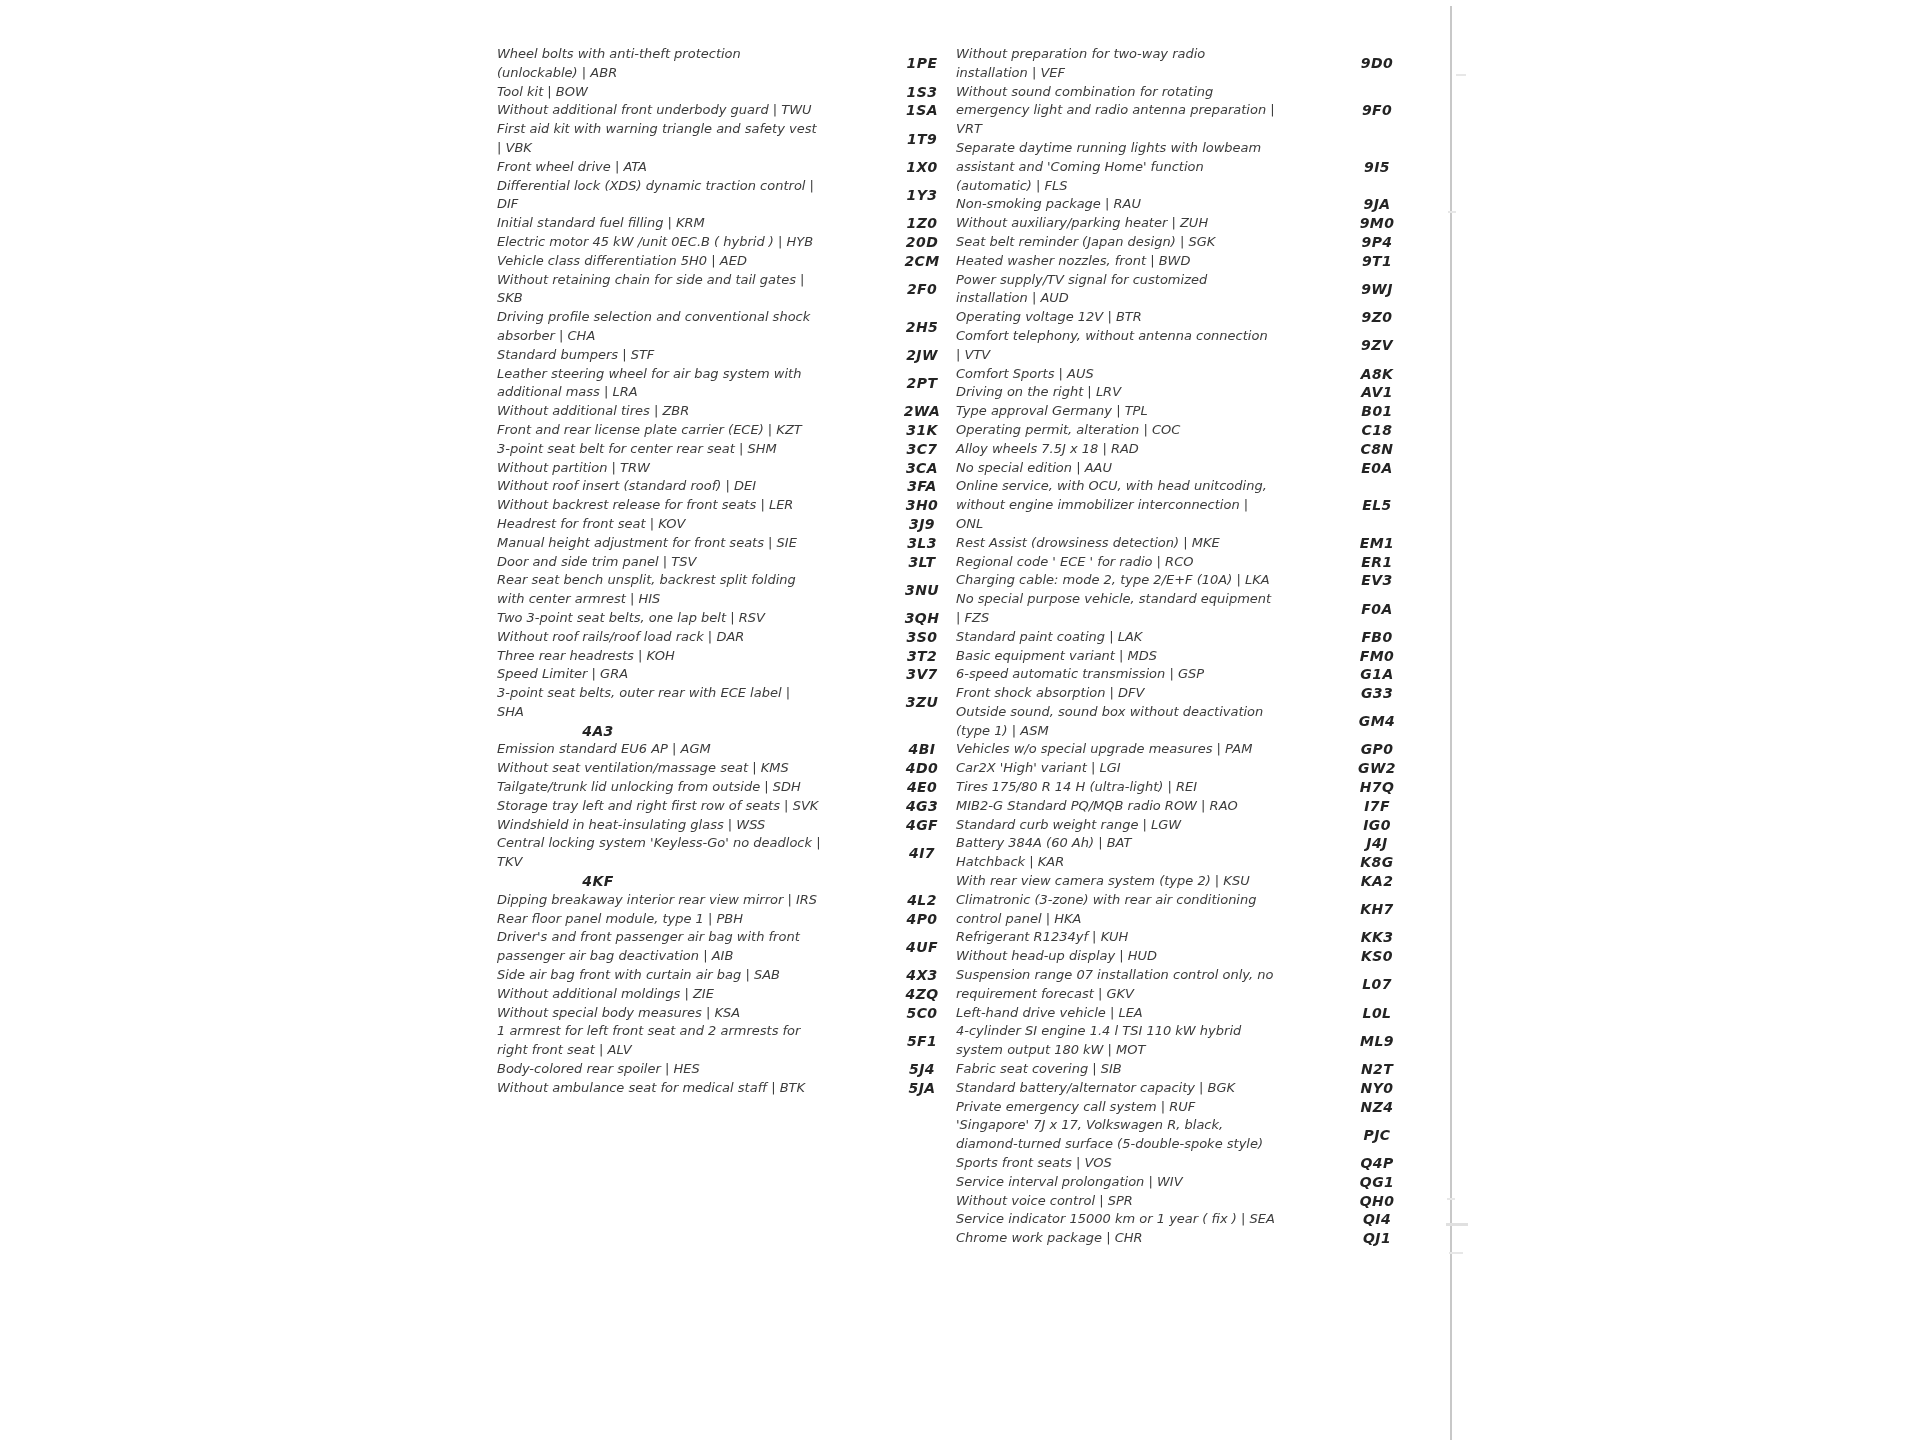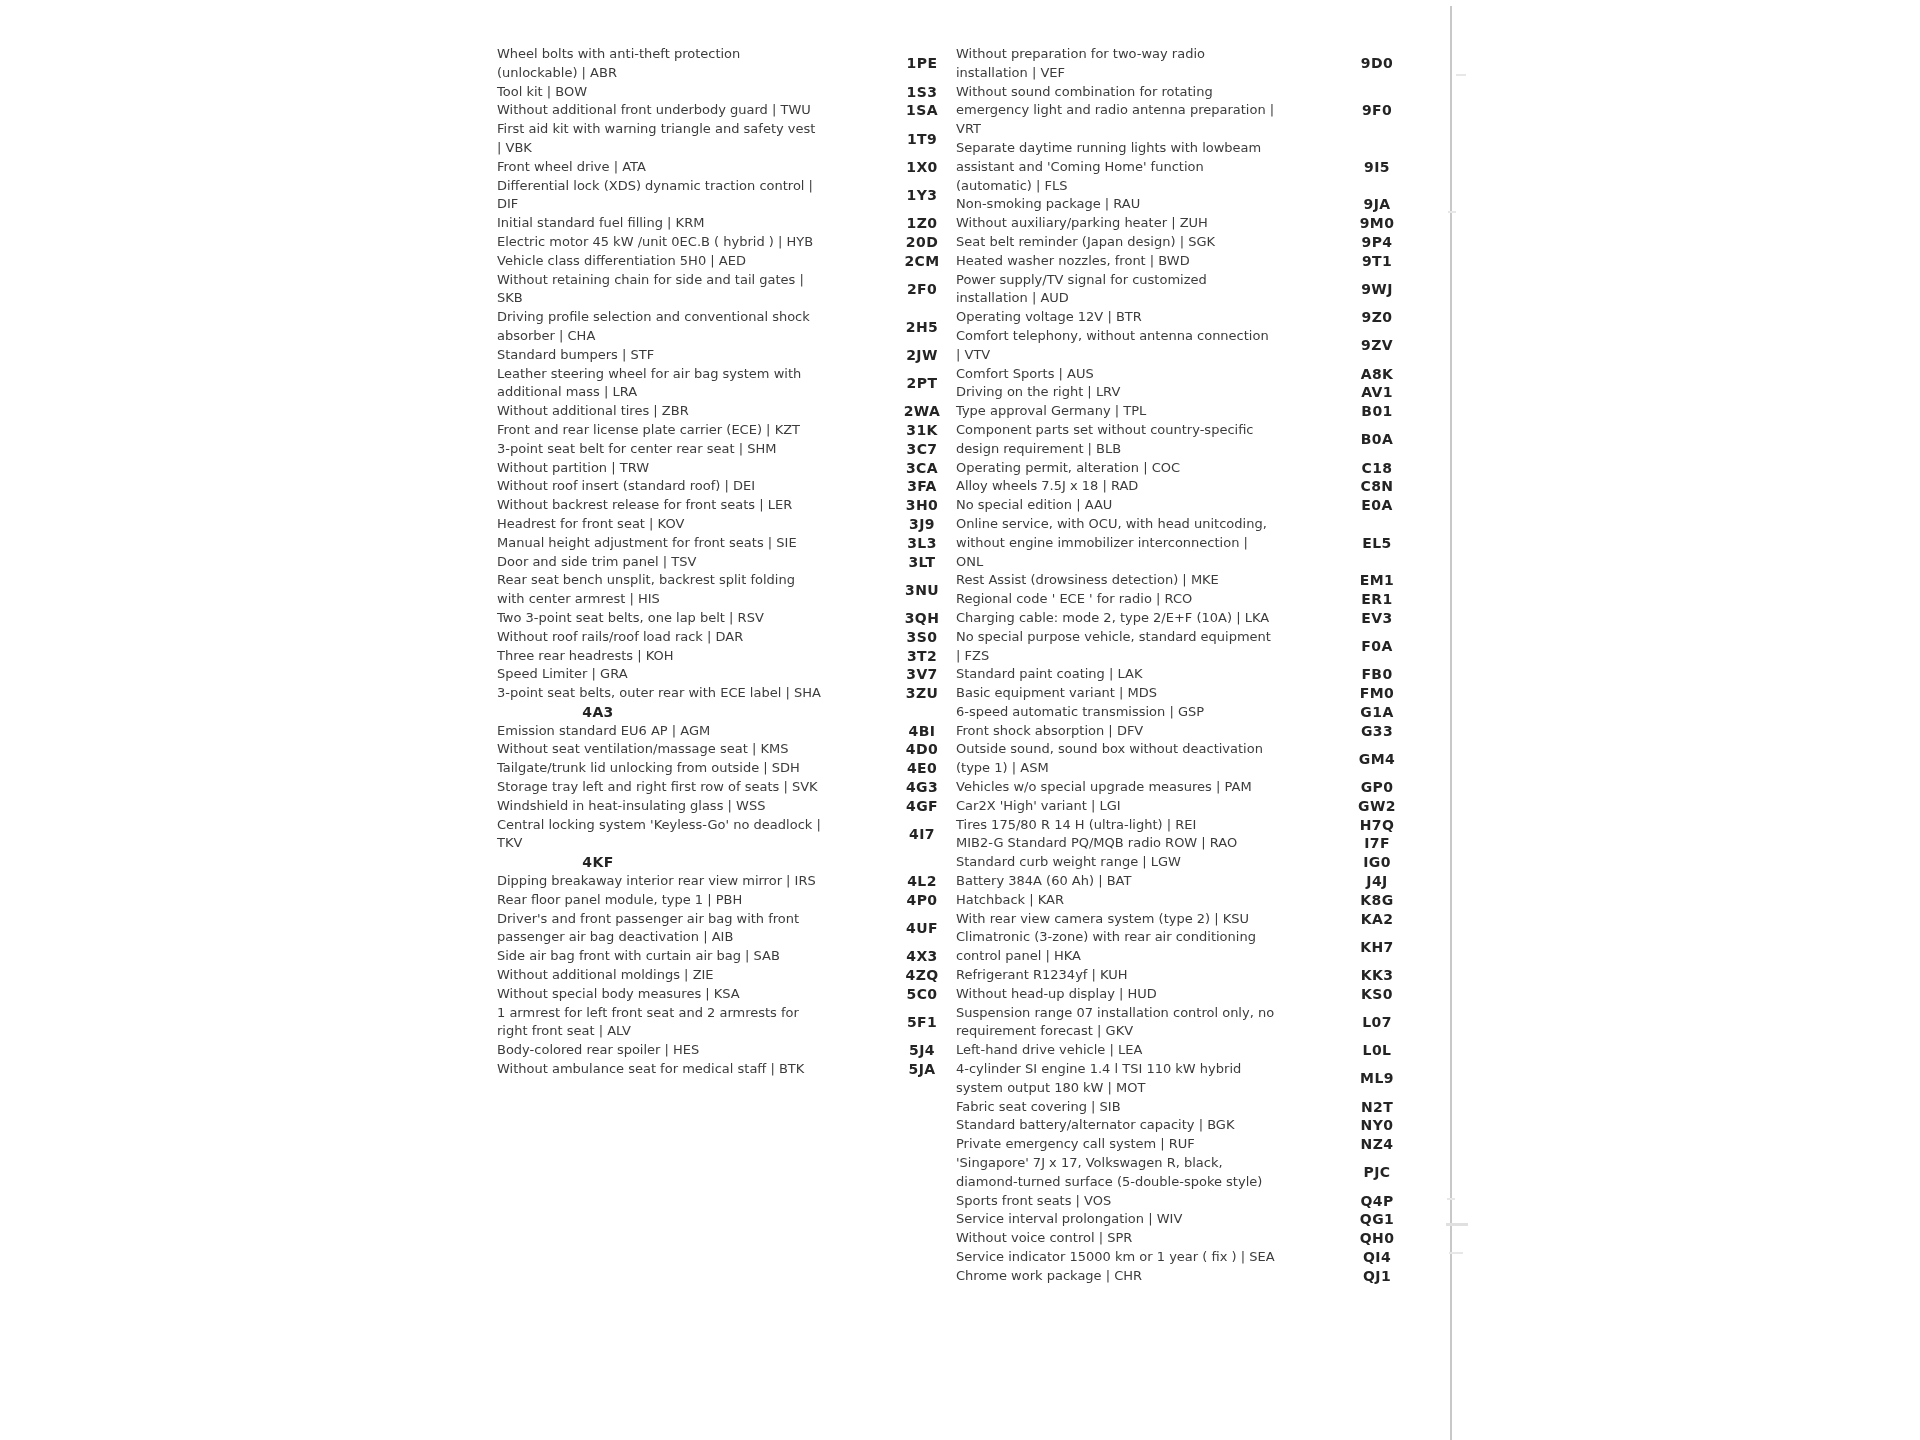--- a/index.html
+++ b/index.html
@@ -11,20 +11,21 @@
     position: relative;
     width: 1920px;
     height: 1440px;
     background: #ffffff;
     overflow: hidden;
     font-family: "DejaVu Sans", "Liberation Sans", sans-serif;
   }
   .col {
     position: absolute;
     top: 45px;
+    font-style: italic;
   }
   #col-left  { left: 497px; }
   #col-right { left: 956px; }
   .row {
     display: flex;
     align-items: center;
   }
   .desc {
     width: 324px;
     font-size: 13px;
@@ -285,24 +286,20 @@
         <div class="desc">Comfort Sports | AUS</div>
         <div class="code">A8K</div>
       </div>
       <div class="row">
         <div class="desc">Driving on the right | LRV</div>
         <div class="code">AV1</div>
       </div>
       <div class="row">
         <div class="desc">Type approval Germany | TPL</div>
         <div class="code">B01</div>
-      </div>
-      <div class="row">
-        <div class="desc">Component parts set without country-specific design requirement | BLB</div>
-        <div class="code">B0A</div>
       </div>
       <div class="row">
         <div class="desc">Operating permit, alteration | COC</div>
         <div class="code">C18</div>
       </div>
       <div class="row">
         <div class="desc">Alloy wheels 7.5J x 18 | RAD</div>
         <div class="code">C8N</div>
       </div>
       <div class="row">

